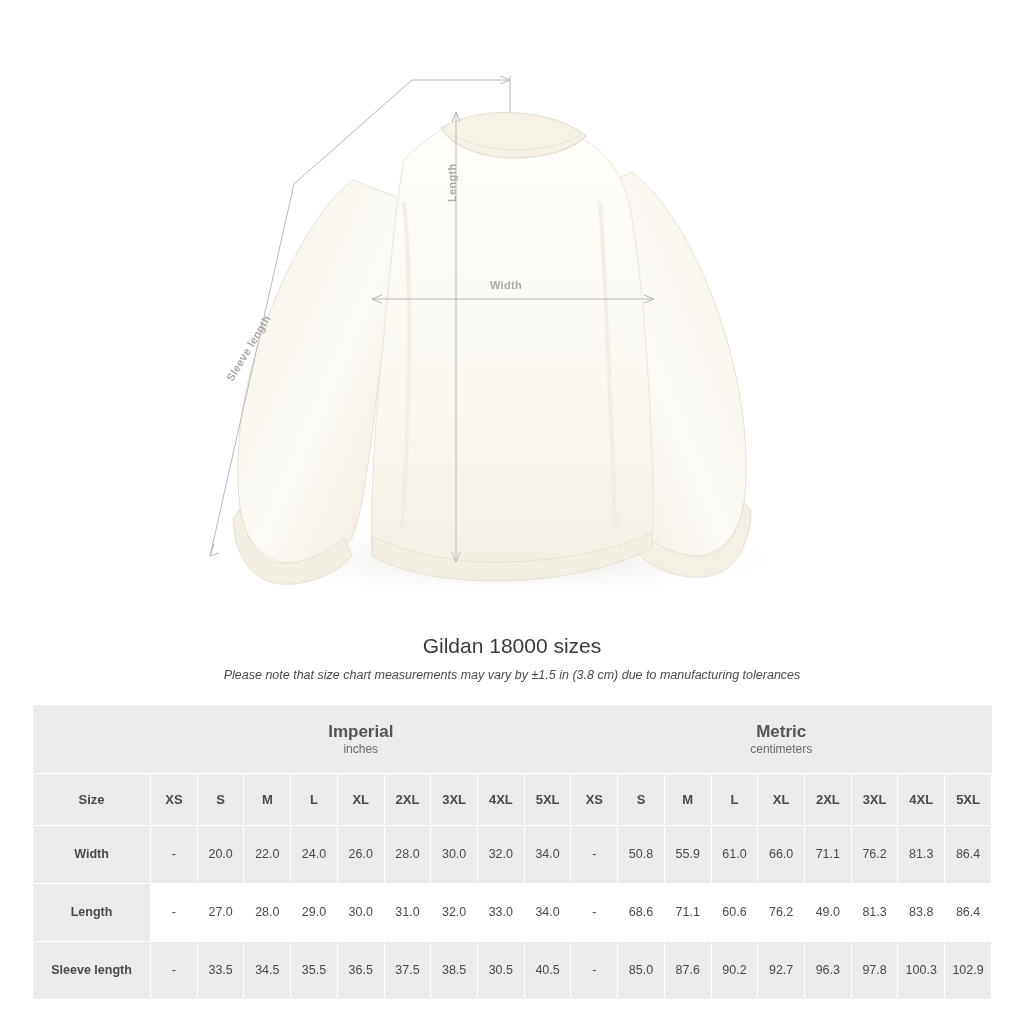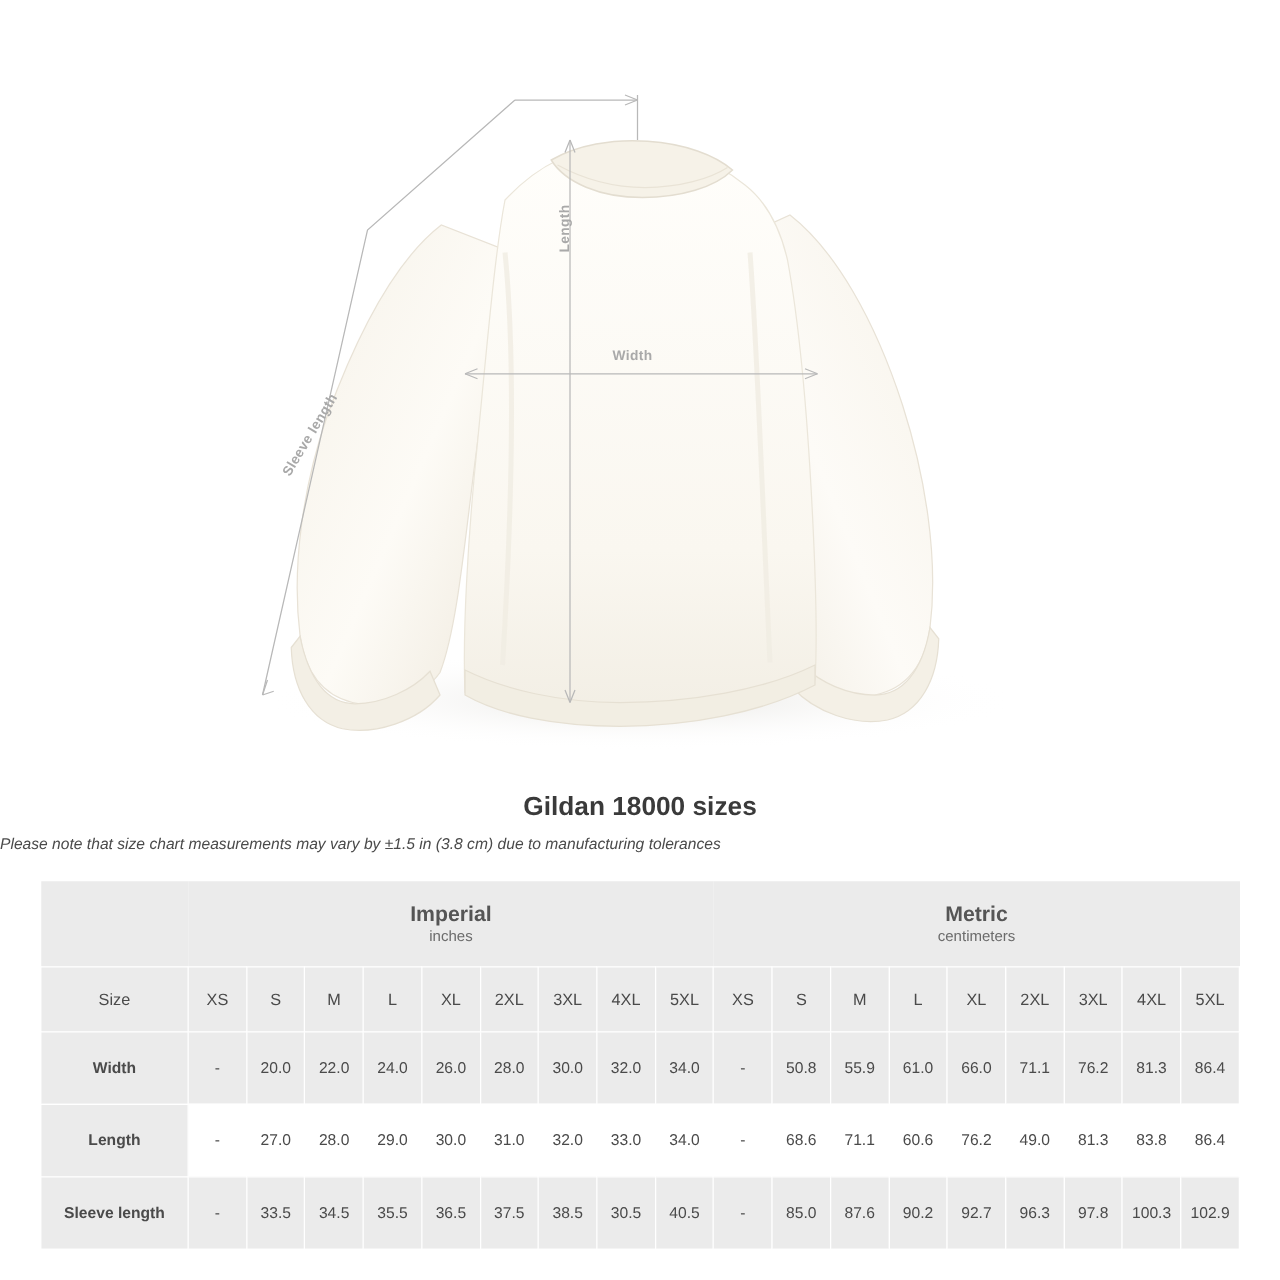--- a/index.html
+++ b/index.html
@@ -47,28 +47,28 @@
     transform-origin: left top;
   }
 
   
   #chart-title {
     position: absolute;
     left: 0; top: 602px;
     width: 1024px;
     text-align: center;
     font-size: 21px;
-    font-weight: bold;
+    font-weight: normal;
     color: #3a3a3a;
   }
   #chart-note {
     position: absolute;
     left: 0; top: 636px;
     width: 1024px;
-    text-align: left;
+    text-align: center;
     font-size: 12.5px;
     font-style: italic;
     color: #4a4a4a;
   }
 
   
   #size-table {
     position: absolute;
     left: 32px; top: 673px;
     width: 960px;
@@ -93,21 +93,21 @@
     color: #555;
     line-height: 1.25;
   }
   .unit-head .u-sub {
     font-size: 12px;
     color: #6b6b6b;
     font-style: normal;
   }
   .corner-cell { background: #ebebeb; border: none !important; }
 
-  #size-table tr.row-size td { height: 52px; background: #ebebeb; font-weight: normal; font-size: 13px; }
+  #size-table tr.row-size td { height: 52px; background: #ebebeb; font-weight: bold; font-size: 13px; }
   #size-table tr.row-data td { height: 58px; }
   #size-table tr.row-alt td { background: #ebebeb; }
   #size-table tr.row-white td { background: #ffffff; }
 
   td.rowlabel { font-weight: bold; font-size: 13px; color: #3f3f3f; background: #ebebeb !important; }
 
   .col-label { width: 118px; }
   .col-v { width: 46.7px; }
 </style>
 </head>

